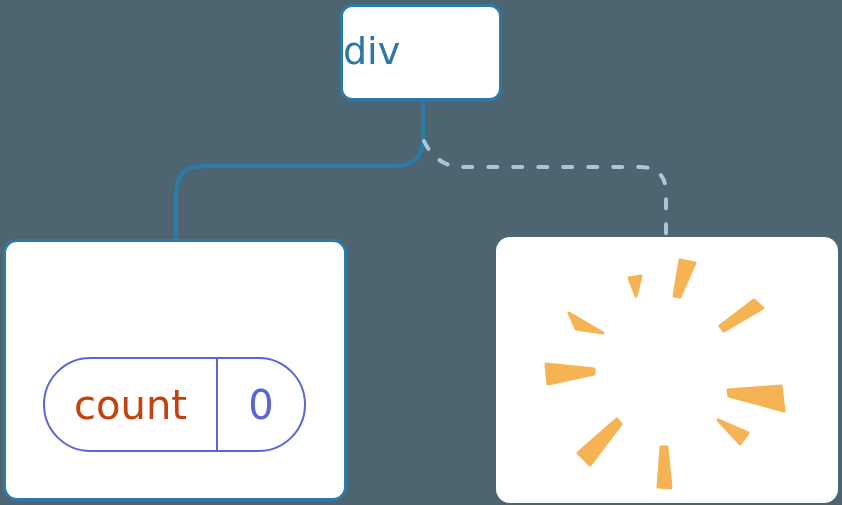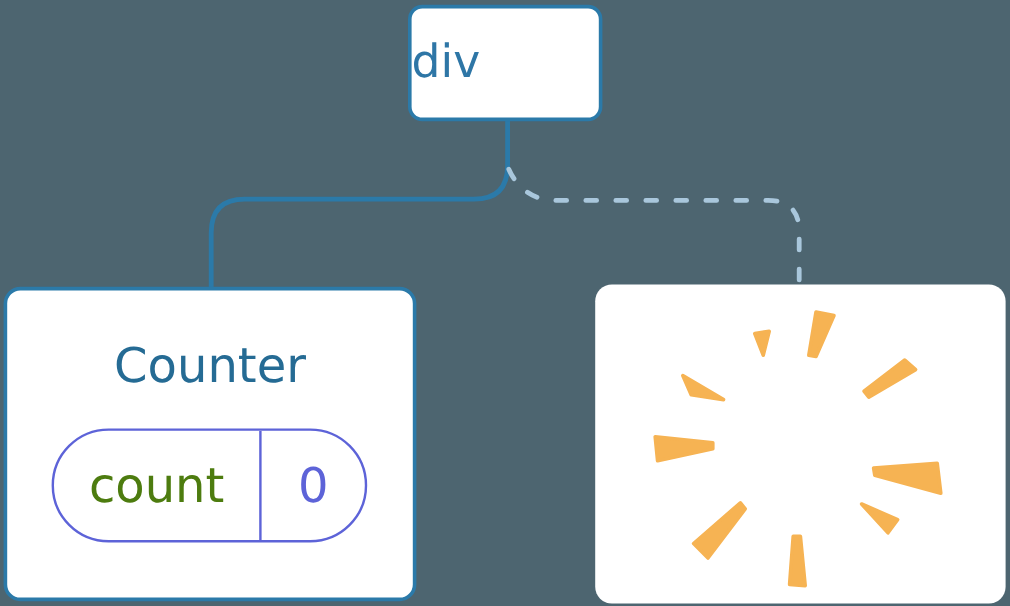--- a/index.html
+++ b/index.html
@@ -99,23 +99,22 @@
   <svg class="edges" viewBox="0 0 842 505" xmlns="http://www.w3.org/2000/svg">
     <path d="M423,101 L423,138 Q423,166 395,166 L204,166 Q176,166 176,194 L176,239" fill="none" stroke-width="4" stroke-linecap="round" stroke="#2b7aa9"></path>
     <path d="M424,141 C431,157 445,167 462,167 L640,167 Q666,167 666,193 L666,236" fill="none" stroke-width="4" stroke-linecap="round" stroke-dasharray="9 16" stroke="#a9c7dc"></path>
   </svg>
 
   <div class="node root-node" style="border-color: rgb(43, 122, 169); background-color: rgb(255, 255, 255);">
     <span class="root-label" style="color: rgb(46, 118, 166);">div</span>
   </div>
 
   <div class="node counter-node" style="border-color: rgb(43, 122, 169); background-color: rgb(255, 255, 255);">
-    <div class="counter-title" style="color: rgb(37, 107, 148);">Counter</div>
     <div class="state-pill" style="border-color: rgb(93, 99, 216);">
-      <div class="pill-seg pill-name" style="color: #4d7c0f;">count</div>
+      <div class="pill-seg pill-name" style="color: #c2410c;">count</div>
       <div class="pill-seg pill-value" style="color: rgb(93, 99, 216); border-left-color: rgb(93, 99, 216);">0</div>
     </div>
   </div>
 
   <div class="node removed-node" style="background-color: rgb(255, 255, 255);">
     <svg class="poof-svg" viewBox="496 237 342 266" xmlns="http://www.w3.org/2000/svg">
       <polygon points="674,296 680,260 695,263 680,297" fill="#f6b353" stroke="#f6b353"></polygon>
       <polygon points="636,296 629,278 641,276" fill="#f6b353" stroke="#f6b353"></polygon>
       <polygon points="603,333 569,313 576,329" fill="#f6b353" stroke="#f6b353"></polygon>
       <polygon points="594,369 546,364 548,384 594,374" fill="#f6b353" stroke="#f6b353"></polygon>

